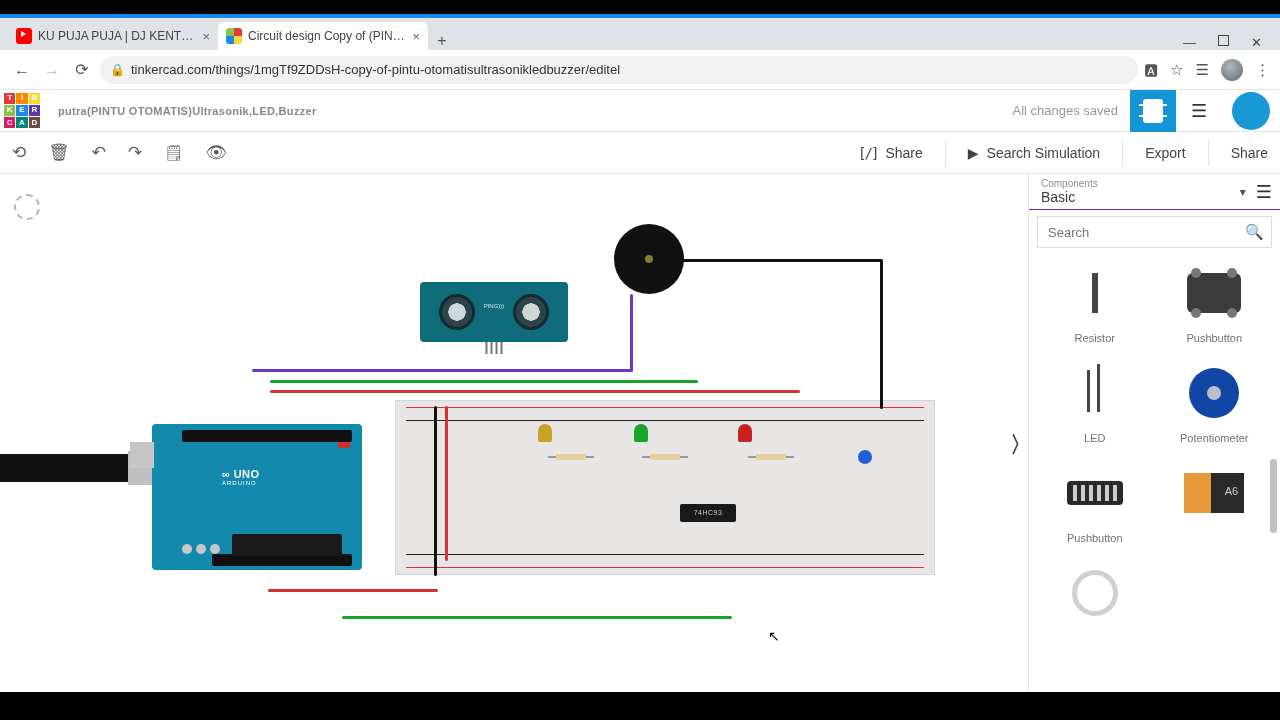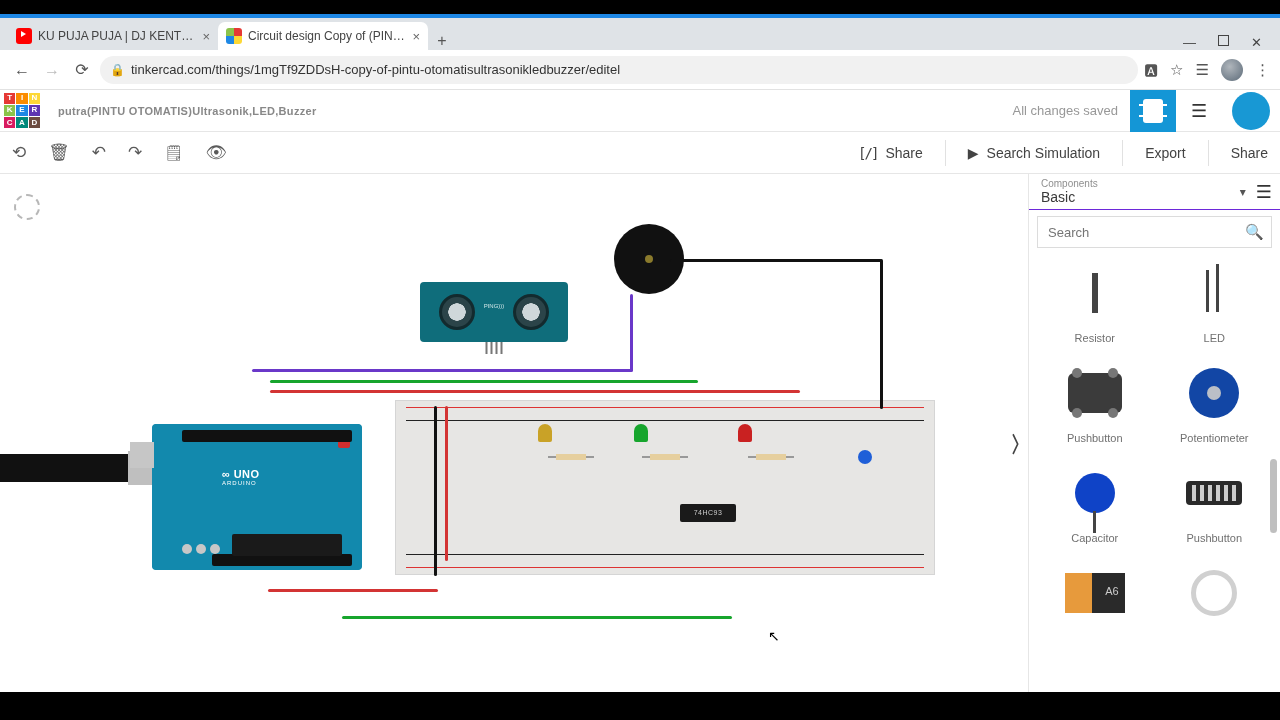--- a/index.html
+++ b/index.html
@@ -313,43 +313,37 @@
     <div class="search">
       <input placeholder="Search" style="">
       <span class="mag">🔍</span>
     </div>
     <div class="comp-grid">
       <div class="comp">
         <div class="thumb t-res"></div>
         <span>Resistor</span>
       </div>
       <div class="comp">
-        <div class="thumb t-led"></div>
-        <span>LED</span>
-      </div>
-      <div class="comp">
         <div class="thumb">
             <div class="t-push">
               <span></span>
               <i></i>
             </div>
           </div>
         <span>Pushbutton</span>
       </div>
       <div class="comp">
+        <div class="thumb t-led"></div>
+        <span>LED</span>
+      </div>
+      <div class="comp">
         <div class="thumb">
             <div class="t-pot"></div>
           </div>
         <span>Potentiometer</span>
-      </div>
-      <div class="comp">
-        <div class="thumb">
-            <div class="t-cap"></div>
-          </div>
-        <span>Capacitor</span>
       </div>
       <div class="comp">
         <div class="thumb">
             <div class="t-slide"></div>
           </div>
         <span>Pushbutton</span>
       </div>
       <div class="comp">
         <div class="thumb">
             <div class="t-batt"></div>

